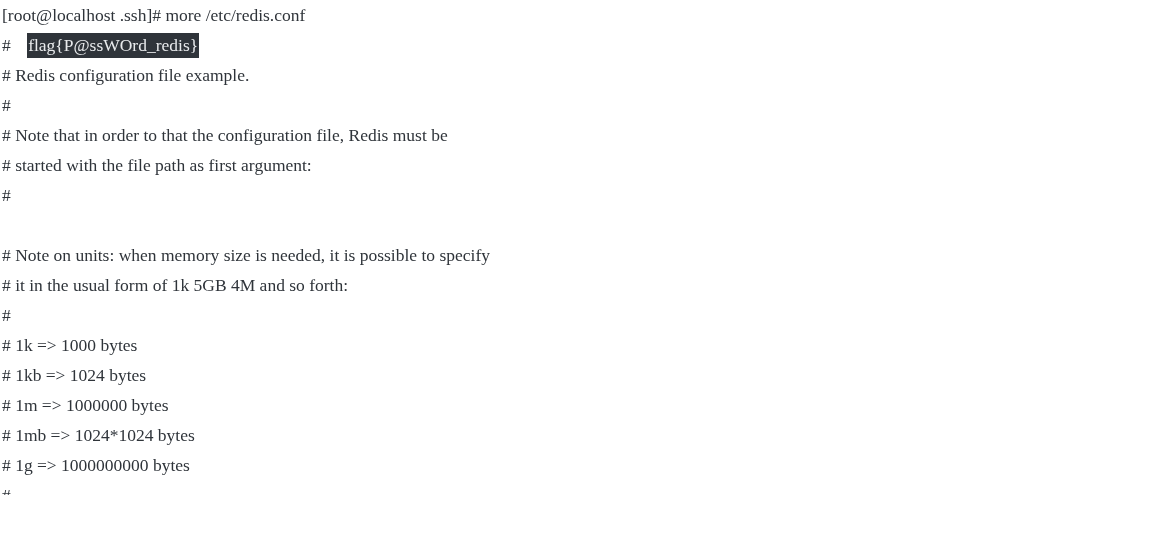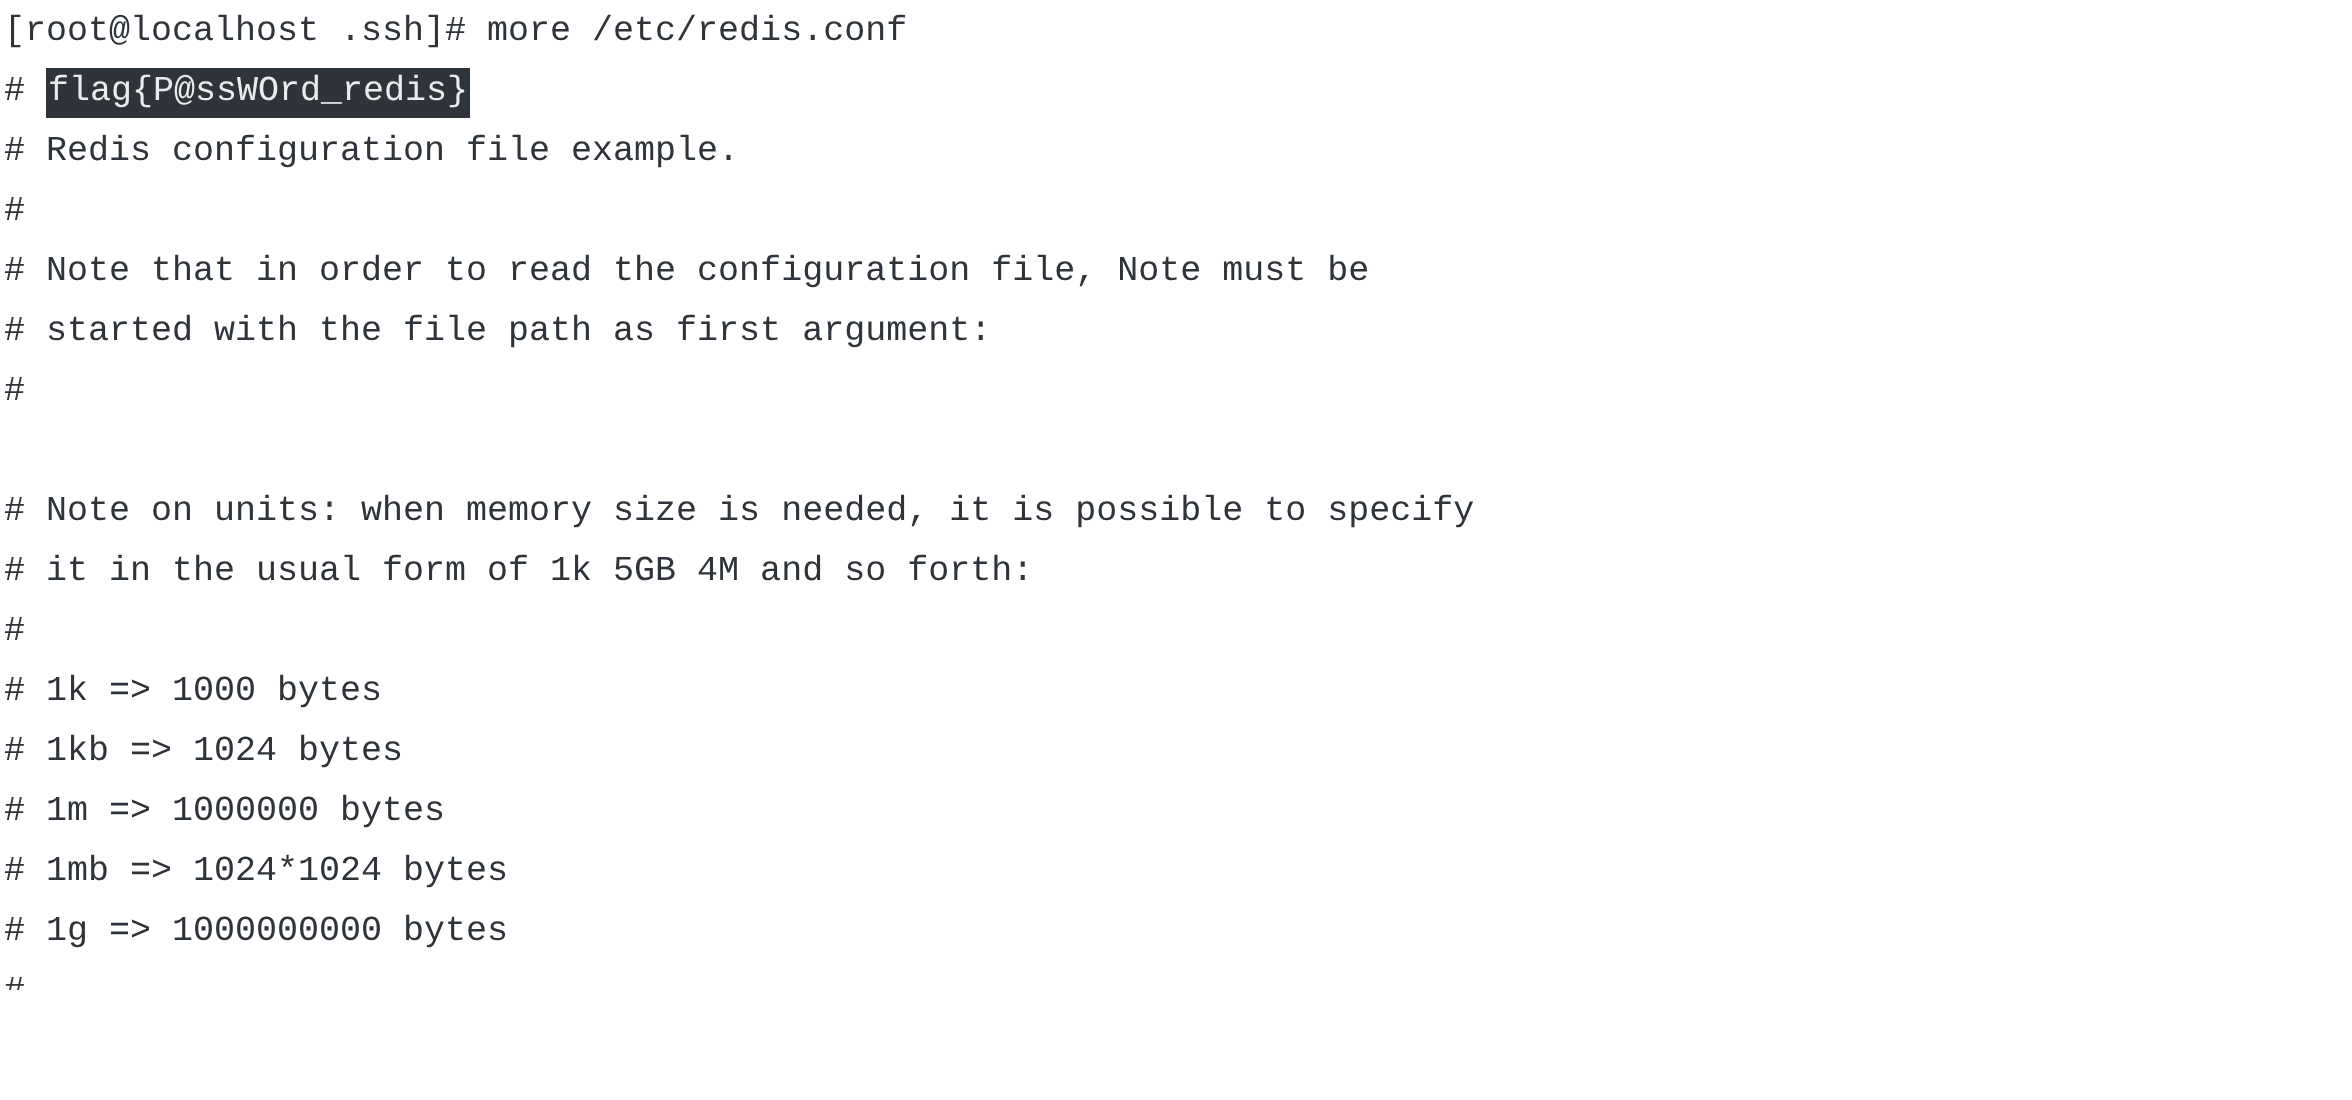--- a/index.html
+++ b/index.html
@@ -34,44 +34,44 @@
     white-space: pre;
     padding-left: 2px;
     box-sizing: border-box;
     font-family: "DejaVu Sans Mono", "Liberation Mono", monospace;
   }
   .term-line.blank {
     height: 30px;
   }
   .seg {
     white-space: pre;
-    font-family: Liberation Mono, monospace;
+    font-family: Liberation Serif, serif;
   }
   .seg.highlight {
     background: #2f343a;
     color: #e9ebed;
     padding: 2px 1px 3px 1px;
-    margin: 0;
+    margin: 12px;
   }
   .term-line.clipped {
     height: 15px;
     line-height: 30px;
     overflow: hidden;
   }
 </style>
 </head>
 <body>
 
 <div id="terminal">
   <div id="terminal-output">
       <div class="term-line"><span class="seg">[root@localhost .ssh]# more /etc/redis.conf</span></div>
       <div class="term-line"><span class="seg"># </span><span class="seg highlight">flag{P@ssWOrd_redis}</span></div>
       <div class="term-line"><span class="seg"># Redis configuration file example.</span></div>
       <div class="term-line"><span class="seg">#</span></div>
-      <div class="term-line"><span class="seg"># Note that in order to read the configuration file, Note must be</span></div>
+      <div class="term-line"><span class="seg"># Note that in order to that the configuration file, Redis must be</span></div>
       <div class="term-line"><span class="seg"># started with the file path as first argument:</span></div>
       <div class="term-line"><span class="seg">#</span></div>
       <div class="term-line blank"><span class="seg"></span></div>
       <div class="term-line"><span class="seg"># Note on units: when memory size is needed, it is possible to specify</span></div>
       <div class="term-line"><span class="seg"># it in the usual form of 1k 5GB 4M and so forth:</span></div>
       <div class="term-line"><span class="seg">#</span></div>
       <div class="term-line"><span class="seg"># 1k =&gt; 1000 bytes</span></div>
       <div class="term-line"><span class="seg"># 1kb =&gt; 1024 bytes</span></div>
       <div class="term-line"><span class="seg"># 1m =&gt; 1000000 bytes</span></div>
       <div class="term-line"><span class="seg"># 1mb =&gt; 1024*1024 bytes</span></div>

